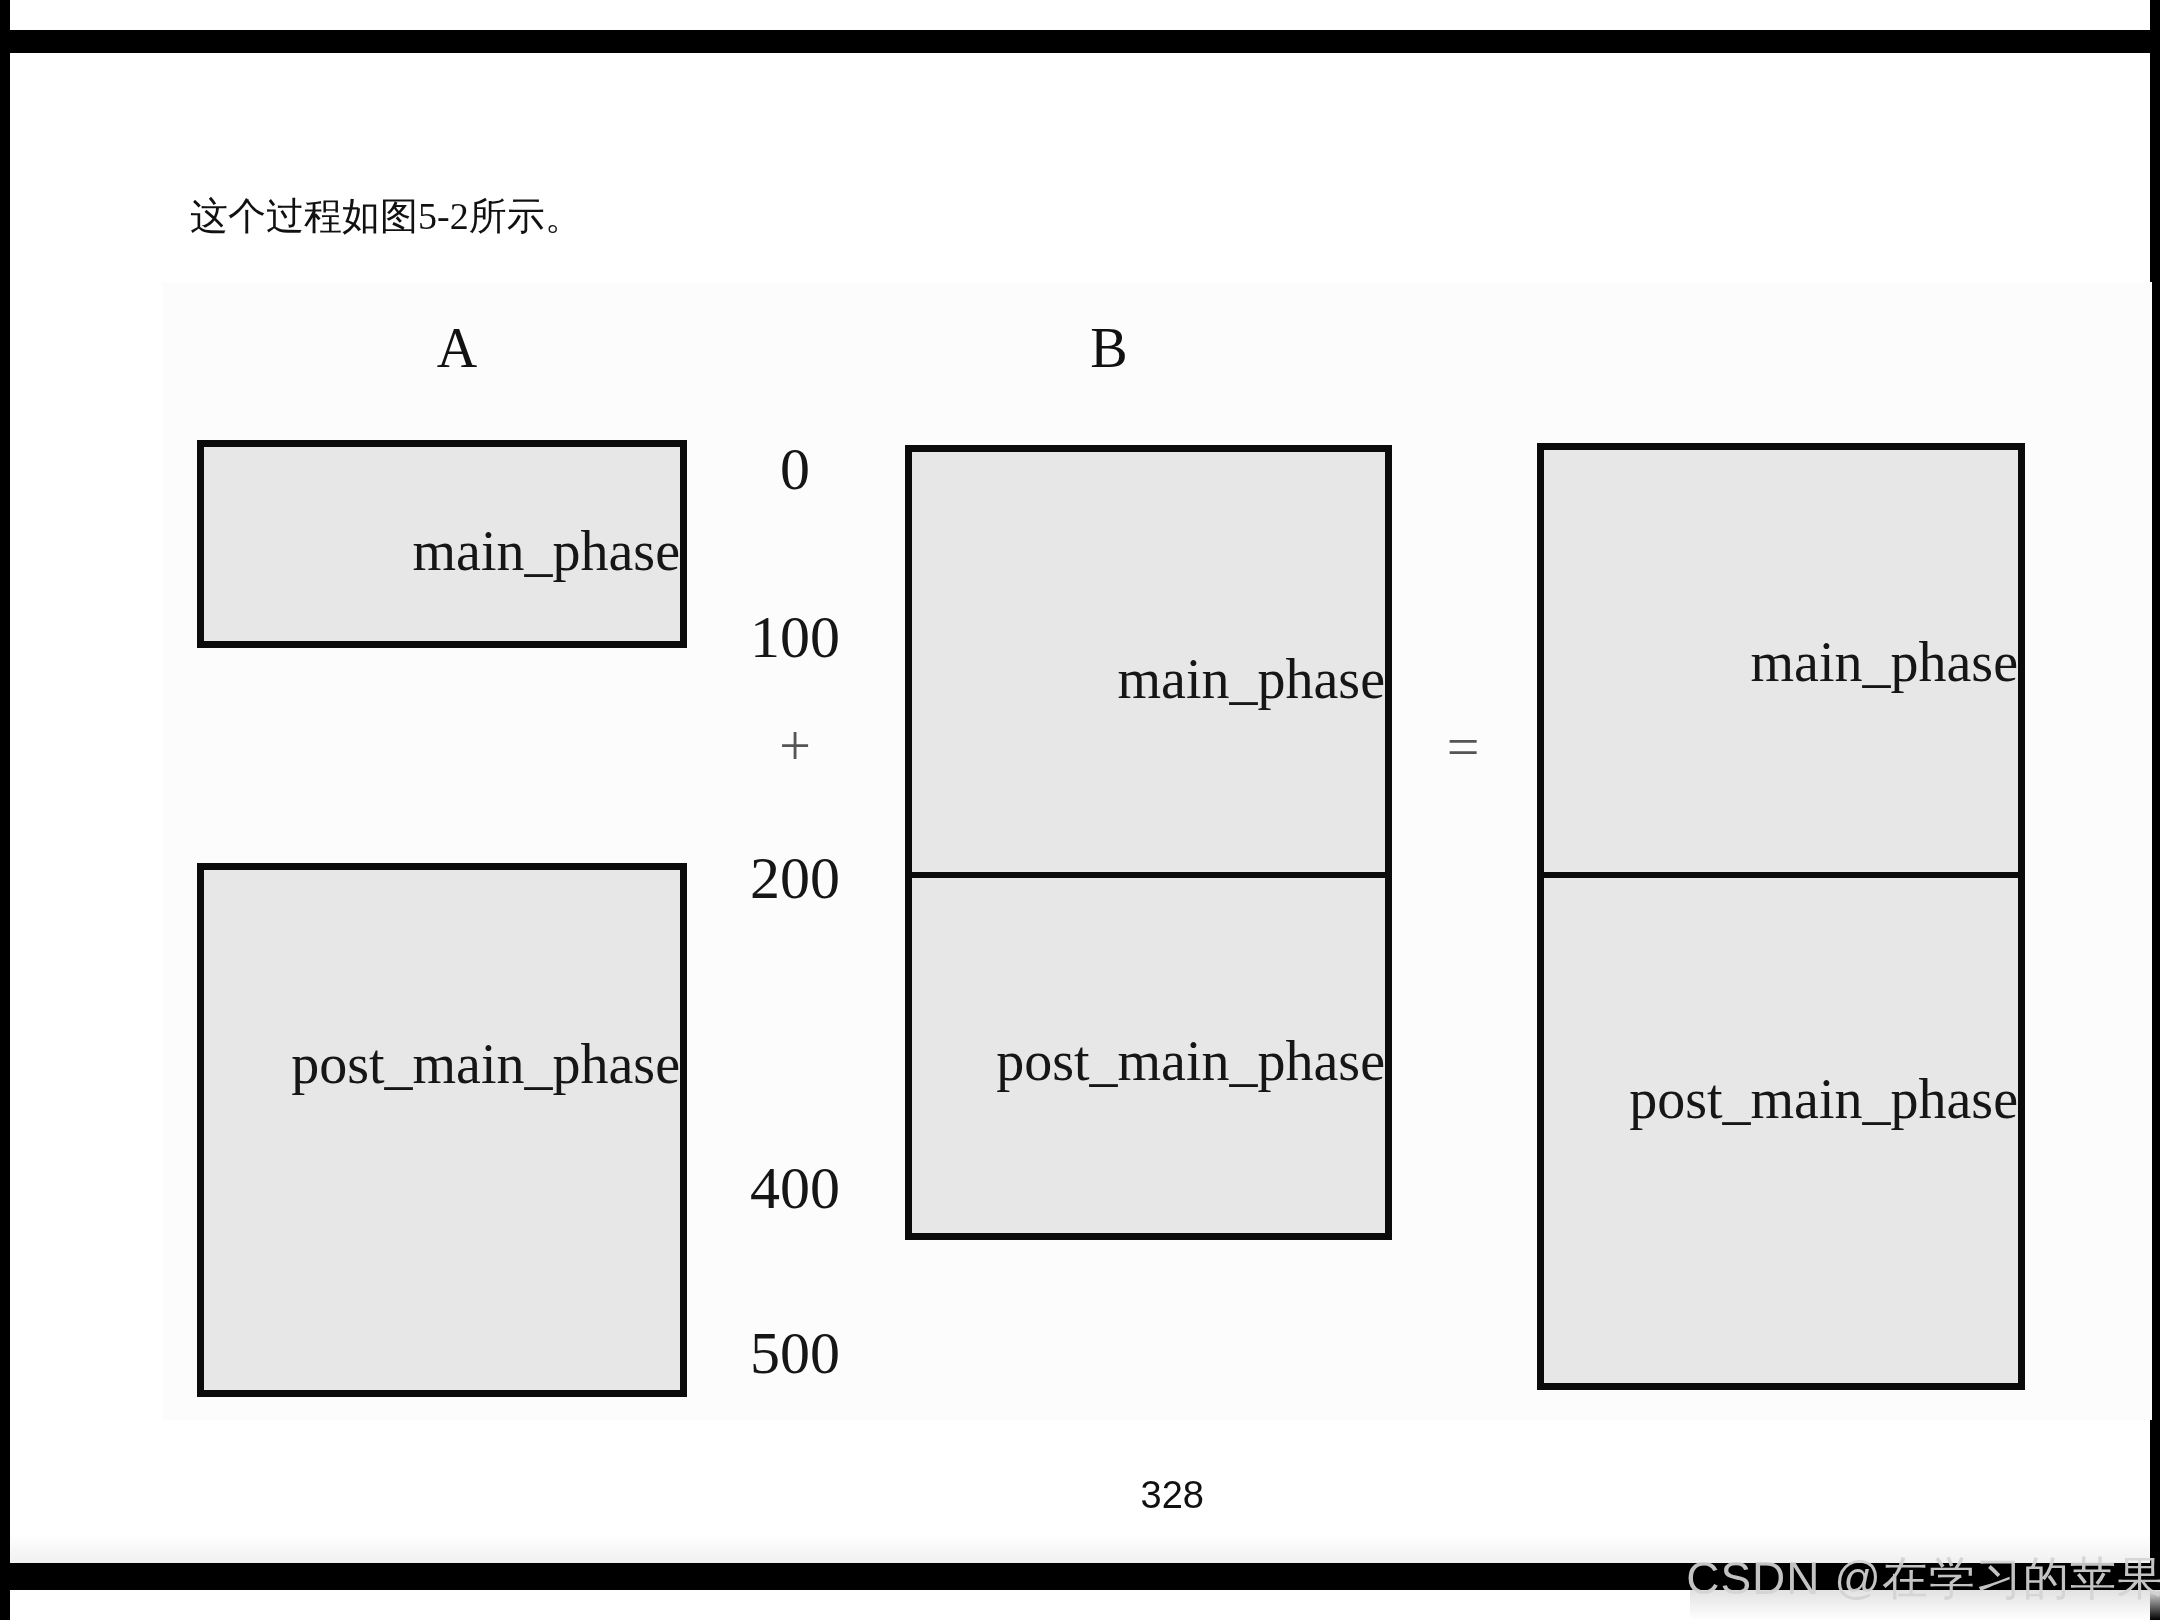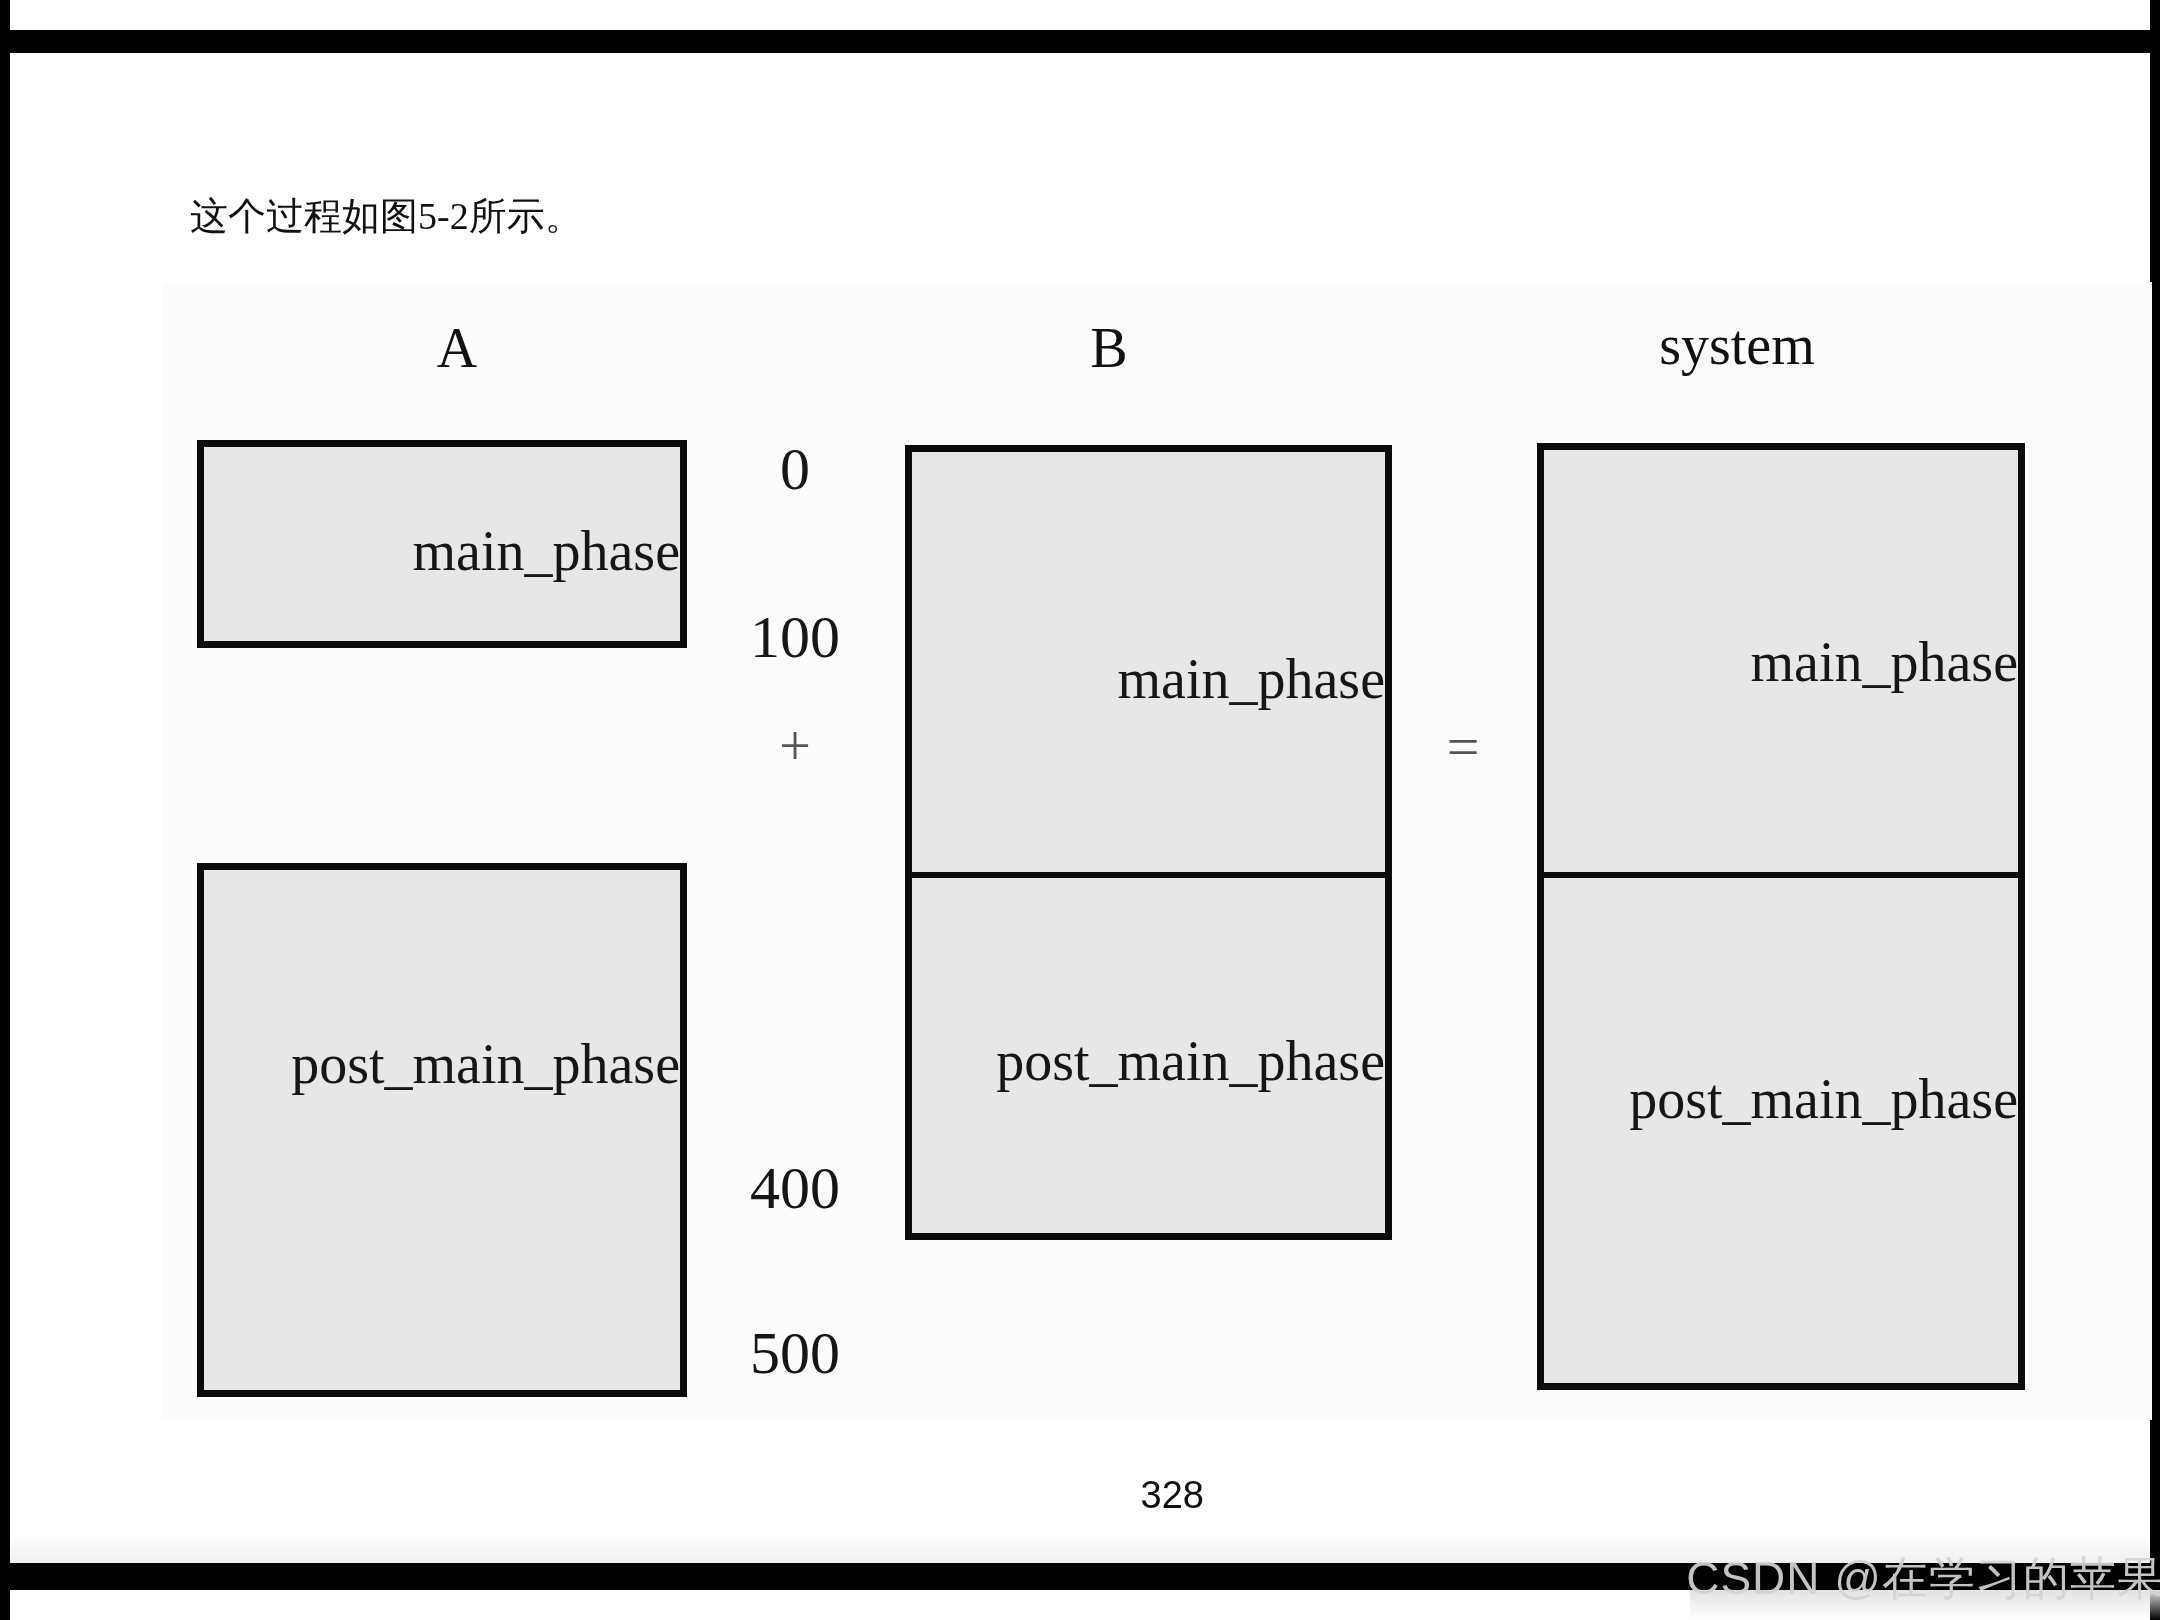--- a/index.html
+++ b/index.html
@@ -47,32 +47,32 @@
   <div class="page-shadow"></div>
   <div class="bar-bottom"></div>
   <div class="corner-shade"></div>
 
   <div class="caption">这个过程如图5-2所示。</div>
 
   <div class="figure-bg"></div>
 
   <div class="colhead" style="left:357px;top:312px;width:200px;">A</div>
   <div class="colhead" style="left:1009px;top:312px;width:200px;">B</div>
-  <div class="colhead" style="left:1612px;top:309px;width:250px;">system</div>
 
   <div class="gbox" style="left: 197px; top: 440px; width: 490px; height: 208px; background: rgb(231, 231, 231); border-color: rgb(11, 11, 11);">
     <span class="label" style="top:68px;">main_phase</span>
   </div>
   <div class="gbox" style="left: 197px; top: 863px; width: 490px; height: 534px; background: rgb(231, 231, 231); border-color: rgb(11, 11, 11);">
     <span class="label" style="top:158px;">post_main_phase</span>
   </div>
 
   <div class="scale-num" style="top:433px;">0</div>
   <div class="scale-num" style="top:601px;">100</div>
   <div class="op op-plus">+</div>
+  <div class="scale-num" style="top:842px;">200</div>
   <div class="scale-num" style="top:1152px;">400</div>
   <div class="scale-num" style="top:1317px;">500</div>
 
   <div class="gbox" style="left: 905px; top: 445px; width: 487px; height: 795px; background: rgb(231, 231, 231); border-color: rgb(11, 11, 11);">
     <span class="label" style="top:191px;">main_phase</span>
     <div class="divider" style="top: 420px; background: rgb(11, 11, 11);"></div>
     <span class="label" style="top:573px;">post_main_phase</span>
   </div>
 
   <div class="op op-eq">=</div>

